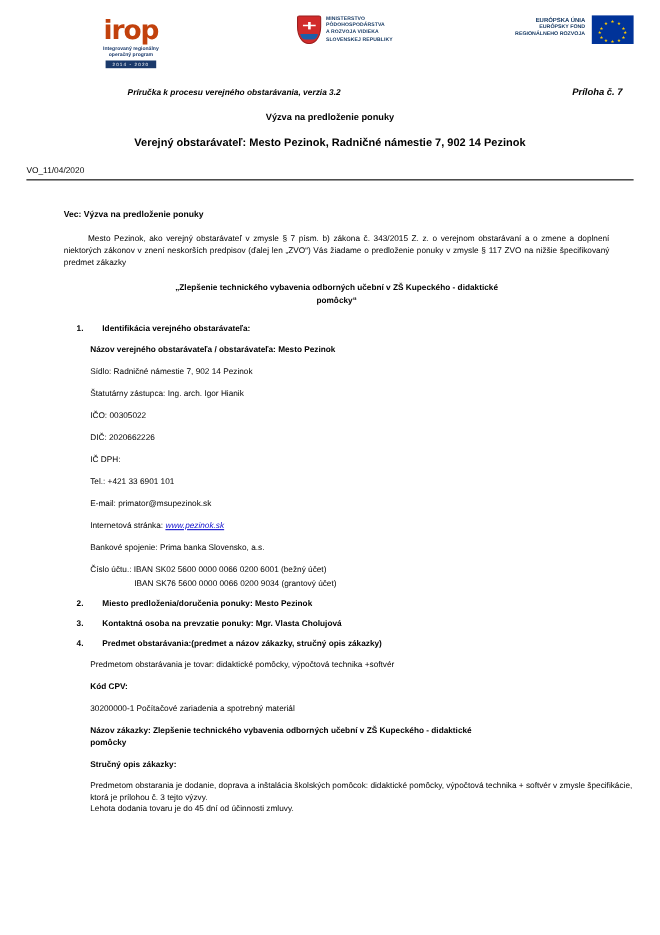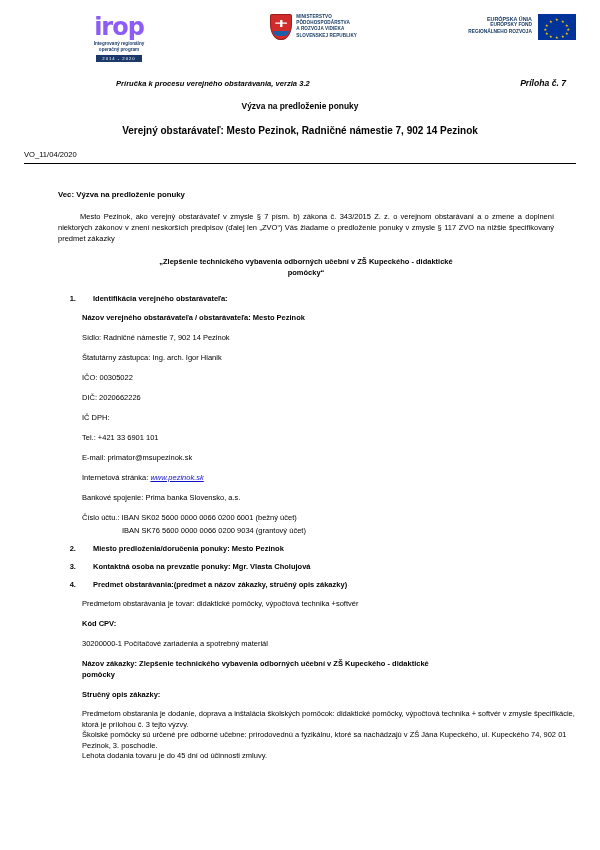--- a/index.html
+++ b/index.html
@@ -36,21 +36,21 @@
     box-sizing: border-box;
   }
   .irop-box {
     width: 78px;
     text-align: center;
   }
   .irop-mark {
     font-family: "DejaVu Sans", sans-serif;
     font-weight: bold;
     font-size: 24px;
-    color: #8b5cf6;
+    color: #c2410c;
     letter-spacing: -1px;
     line-height: 26px;
     position: relative;
     display: inline-block;
   }
   .irop-sub {
     font-size: 4.6px;
     color: #1b3a6b;
     font-weight: bold;
     line-height: 6px;
@@ -340,19 +340,18 @@
     <li>
       <span class="li-head">Predmet obstarávania:(predmet a názov zákazky, stručný opis zákazky)</span>
 
       <div class="sub">Predmetom obstarávania je tovar: didaktické pomôcky, výpočtová technika +softvér</div>
       <div class="sub b">Kód CPV:</div>
       <div class="sub">30200000-1 Počítačové zariadenia a spotrebný materiál</div>
       <div class="sub b">Názov zákazky: Zlepšenie technického vybavenia odborných učební v ZŠ Kupeckého - didaktické</div>
       <div class="sub b blk-tight">pomôcky</div>
       <div class="sub b">Stručný opis zákazky:</div>
       <div class="blk">Predmetom obstarania je dodanie, doprava a inštalácia školských pomôcok: didaktické pomôcky, výpočtová technika + softvér  v zmysle špecifikácie, ktorá je prílohou č. 3 tejto výzvy.</div>
-      <div class="blk blk-tight">Školské pomôcky sú určené pre odborné učebne: prírodovednú a fyzikálnu, ktoré sa nachádzajú v ZŠ Jána Kupeckého, ul. Kupeckého 74, 902 01 Pezinok, 3. poschodie.</div>
       <div class="blk blk-tight">Lehota dodania tovaru je do 45 dní od účinnosti zmluvy.</div>
     </li>
 
   </ol>
 
 </div>
 
 </body></html>

